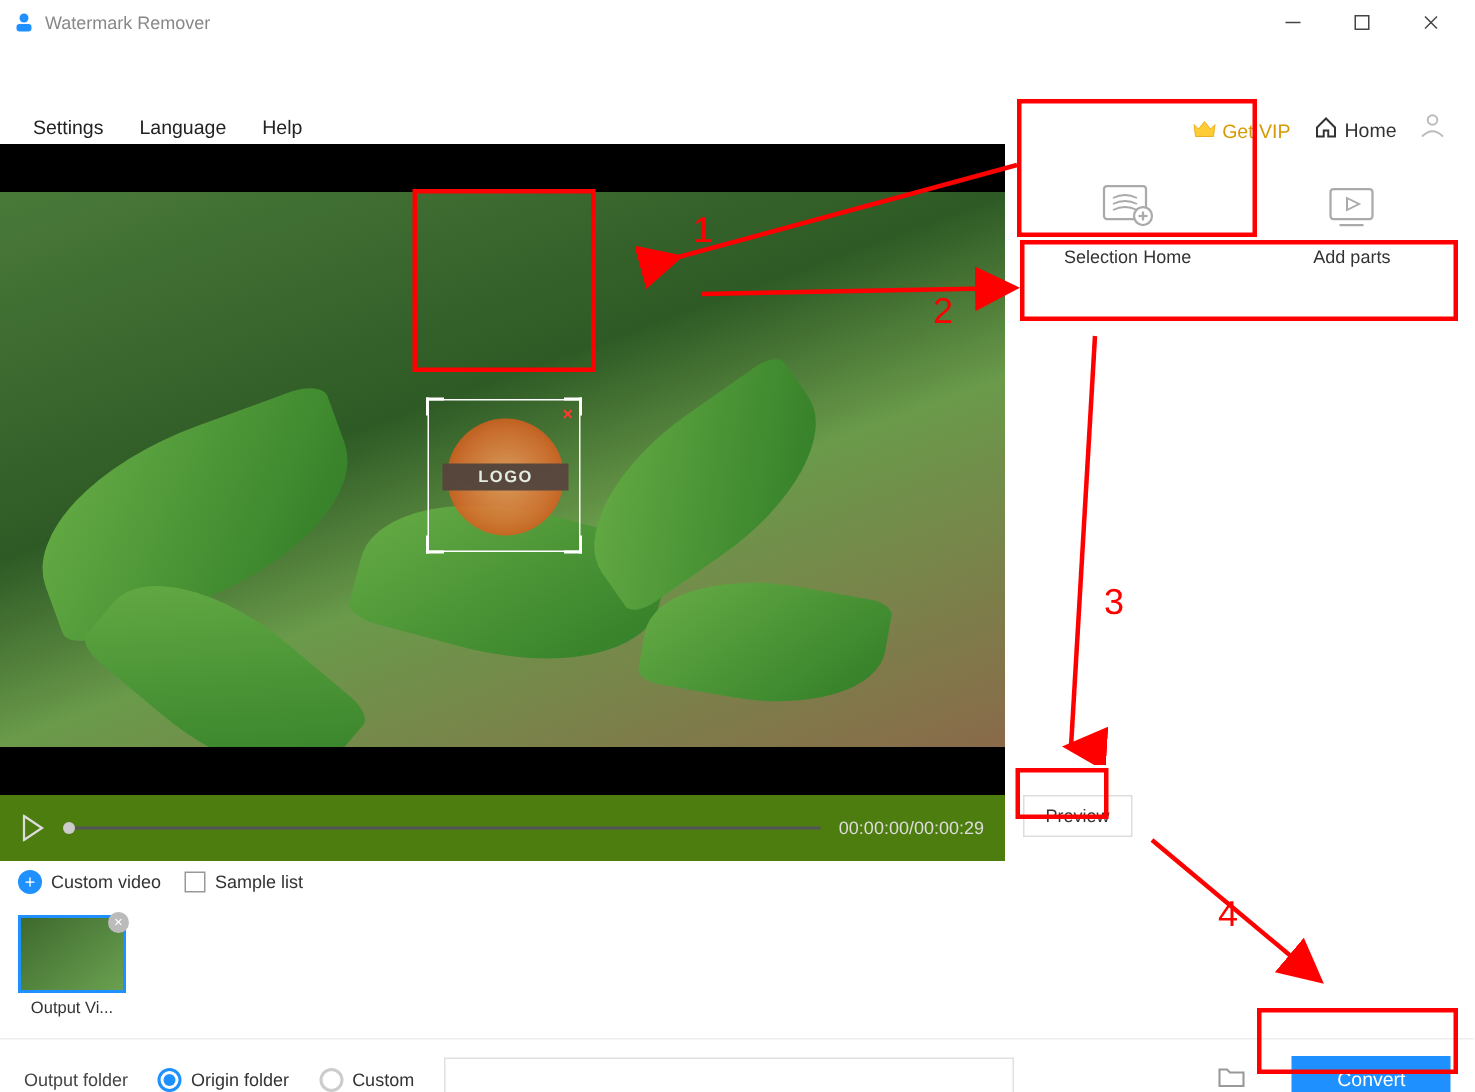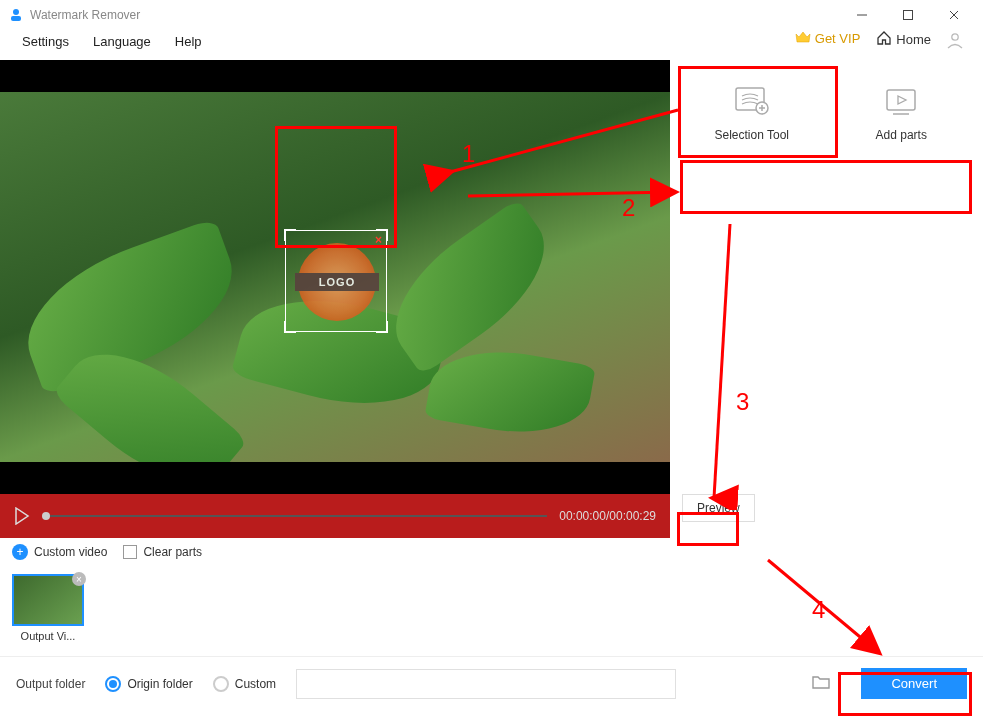--- a/index.html
+++ b/index.html
@@ -6,21 +6,21 @@
 body { width: 983px; height: 728px; background: #fff; font-size: 13px; color: #333; position: relative; overflow: hidden; }
 
 
 .titlebar { height: 30px; display: flex; align-items: center; padding: 0 6px 0 8px; background: #fff; }
 .titlebar .app-icon { width: 16px; height: 16px; margin-right: 6px; }
 .titlebar .title { font-size: 12px; color: #888; flex: 0 0 auto; }
 .titlebar .spacer { flex: 1; }
 .winbtn { width: 46px; height: 30px; display: flex; align-items: center; justify-content: center; color: #444; }
 
 
-.menubar { height: 30px; display: flex; align-items: flex-start; padding: 0 10px; }
+.menubar { height: 30px; display: flex; align-items: flex-end; padding: 0 10px; margin-top: 36px; }
 .menubar .mitem { padding: 4px 12px; font-size: 13px; color: #222; }
 .menubar .spacer { flex: 1; }
 .getvip { display: flex; align-items: center; gap: 4px; color: #d89a00; font-size: 13px; margin-right: 16px; }
 .homebtn { display: flex; align-items: center; gap: 4px; color: #333; font-size: 13px; margin-right: 14px; }
 .profilebtn { margin-right: 8px; }
 
 
 .main { display: flex; height: 478px; }
 .video-area { width: 670px; display: flex; flex-direction: column; background: #000; }
 .video-frame { flex: 1; position: relative; background: linear-gradient(160deg,#4a7a3a 0%,#2e5a25 40%,#6a9a4a 60%,#8a6a4a 100%); overflow: hidden; }
@@ -29,21 +29,21 @@
 .corner { position:absolute; width:12px; height:12px; }
 .corner.tl{left:-2px;top:-2px;border-left:2px solid #fff;border-top:2px solid #fff;}
 .corner.tr{right:-2px;top:-2px;border-right:2px solid #fff;border-top:2px solid #fff;}
 .corner.bl{left:-2px;bottom:-2px;border-left:2px solid #fff;border-bottom:2px solid #fff;}
 .corner.br{right:-2px;bottom:-2px;border-right:2px solid #fff;border-bottom:2px solid #fff;}
 .sel-close{position:absolute;right:4px;top:2px;color:#ff3b30;font-size:12px;font-weight:bold;}
 .logo-wm{position:absolute;left:12px;top:12px;width:78px;height:78px;border-radius:50%;background:radial-gradient(circle,#f0a060 0%,#e07030 55%,#d86020 70%);opacity:.85;display:flex;align-items:center;justify-content:center;}
 .logo-ribbon{background:#5a3e3e;color:#fff;font-weight:bold;font-size:11px;padding:3px 24px;letter-spacing:1px;}
 
 .black-bar{height:32px;background:#000;}
-.player-bar{height:44px;background:#b91c1c;display:flex;align-items:center;padding:0 14px;gap:12px;color:#ddd;}
+.player-bar{height:44px;background:#4d7c0f;display:flex;align-items:center;padding:0 14px;gap:12px;color:#ddd;}
 .play-icon svg{display:block;}
 .timeline{flex:1;height:2px;background:#555;position:relative;}
 .timeline::before{content:"";position:absolute;left:0;top:-3px;width:8px;height:8px;border-radius:50%;background:#ccc;}
 .timecode{font-size:12px;}
 
 .side-panel{flex:1;padding:10px 12px;display:flex;flex-direction:column;}
 .tools-row{display:flex;gap:10px;}
 .tool-card{flex:1;display:flex;flex-direction:column;align-items:center;justify-content:center;padding:14px 4px 10px;gap:10px;}
 .tool-card .ticon{width:44px;height:34px;display:flex;align-items:center;justify-content:center;color:#888;}
 .tool-card .tlabel{font-size:12px;color:#333;}
@@ -176,21 +176,21 @@
       <div class="tool-card">
         <span class="ticon">
           <svg width="44" height="34" viewBox="0 0 44 34">
               <rect x="6" y="4" width="28" height="22" rx="2" fill="none" stroke="#aaa" stroke-width="1.5"></rect>
               <path d="M12 12 Q20 8 28 12 M12 16 Q20 12 28 16 M12 20 Q20 16 28 20" stroke="#aaa" fill="none" stroke-width="1.2"></path>
               <circle cx="32" cy="24" r="6" fill="#fff" stroke="#aaa" stroke-width="1.5"></circle>
               <line x1="29" y1="24" x2="35" y2="24" stroke="#aaa" stroke-width="1.5"></line>
               <line x1="32" y1="21" x2="32" y2="27" stroke="#aaa" stroke-width="1.5"></line>
             </svg>
         </span>
-        <span class="tlabel">Selection Tool</span>
+        <span class="tlabel">Selection Home</span>
       </div>
       <div class="tool-card">
         <span class="ticon">
           <svg width="44" height="34" viewBox="0 0 44 34">
               <rect x="8" y="6" width="28" height="20" rx="2" fill="none" stroke="#aaa" stroke-width="1.5"></rect>
               <path d="M19 12 L27 16 L19 20 Z" fill="none" stroke="#aaa" stroke-width="1.3"></path>
               <line x1="14" y1="30" x2="30" y2="30" stroke="#aaa" stroke-width="1.5"></line>
             </svg>
         </span>
         <span class="tlabel">Add parts</span>
@@ -202,21 +202,21 @@
   </div>
 </div>
 
 <div class="clips-bar">
   <div class="cb-btn">
     <span class="plus-circ">+</span>
     <span>Custom video</span>
   </div>
   <div class="cb-btn">
     <span class="square-ic"></span>
-    <span>Clear parts</span>
+    <span>Sample list</span>
   </div>
 </div>
 
 <div class="clip-strip">
   <div class="clip">
     <div class="clip-thumb">
       <span class="xbadge">×</span>
     </div>
     <div class="clip-name">Output Vi...</div>
   </div>

